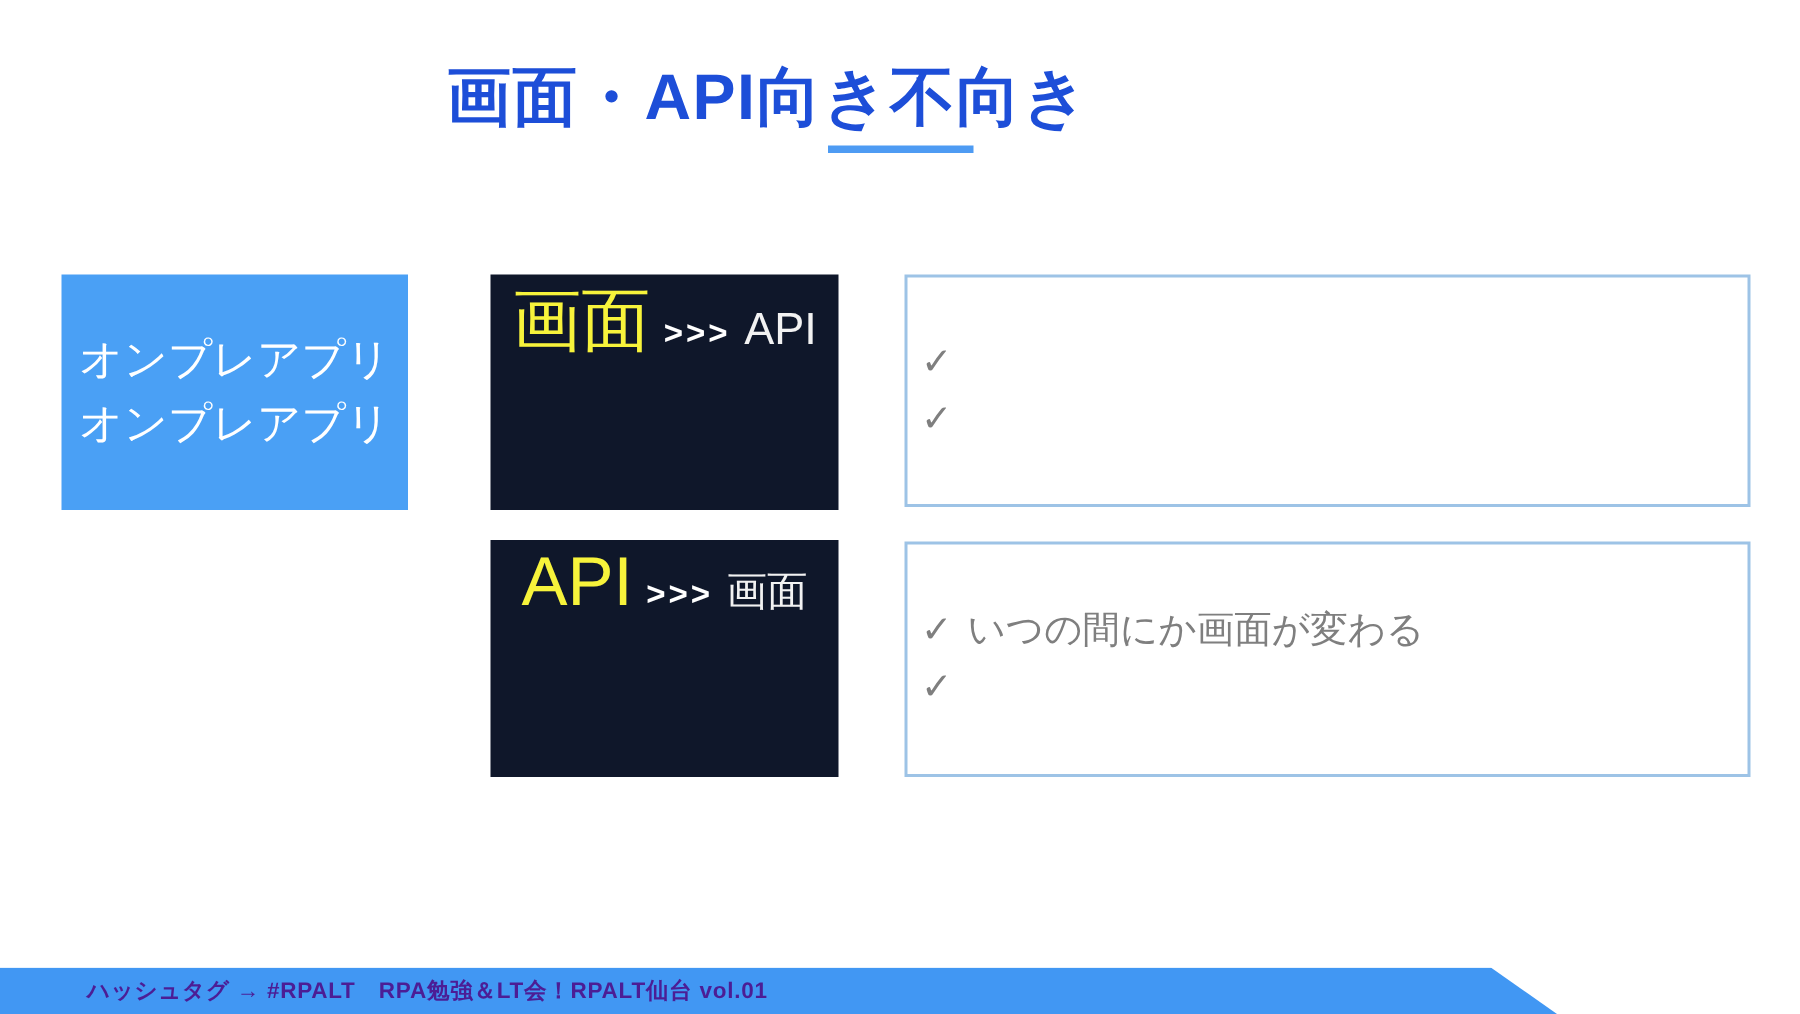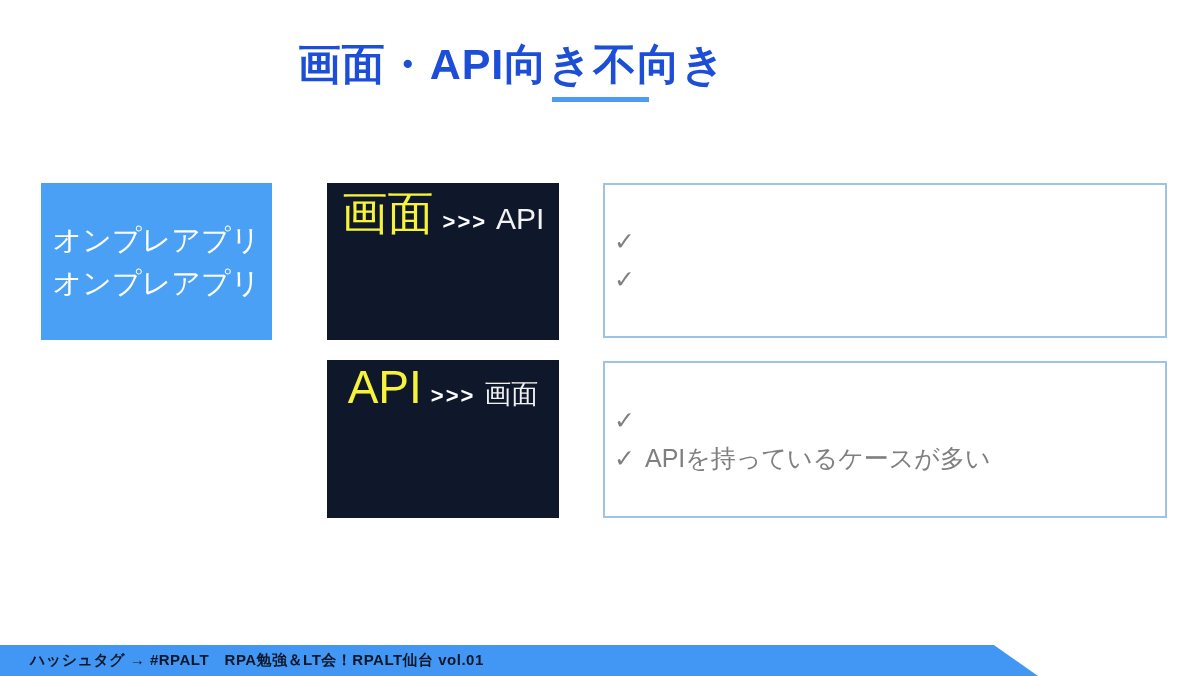--- a/index.html
+++ b/index.html
@@ -107,24 +107,25 @@
     top: 645px;
     width: 1038px;
     height: 31px;
     background: #4197F3;
     clip-path: polygon(0 0, 95.75% 0, 100% 100%, 0 100%);
     display: flex;
     align-items: center;
     padding-left: 30px;
   }
   .footer-text {
-    color: #0f172a;
+    color: #4c1d95;
     font-size: 15px;
     font-weight: bold;
     letter-spacing: 0.5px;
+    margin-left: 28px;
   }
 </style>
 </head>
 <body>
 
 <div class="slide">
 
   <div class="slide-title">画面・API向き不向き</div>
   <div class="title-underline"></div>
 
@@ -151,24 +152,24 @@
 
   <div class="cell verdict-box row2">
     <span class="verdict-winner">API</span>
     <span class="verdict-comparator">&gt;&gt;&gt;</span>
     <span class="verdict-loser-cjk">画面</span>
   </div>
 
   <div class="cell notes-box row2">
     <div class="note-line">
       <span class="check">✓</span>
+      <span>いつの間にか画面が変わる</span>
     </div>
     <div class="note-line">
       <span class="check">✓</span>
-      <span>APIを持っているケースが多い</span>
     </div>
   </div>
 
   <div class="footer">
     <span class="footer-text">ハッシュタグ → #RPALT　RPA勉強＆LT会！RPALT仙台 vol.01</span>
   </div>
 
 </div>
 
 </body></html>

